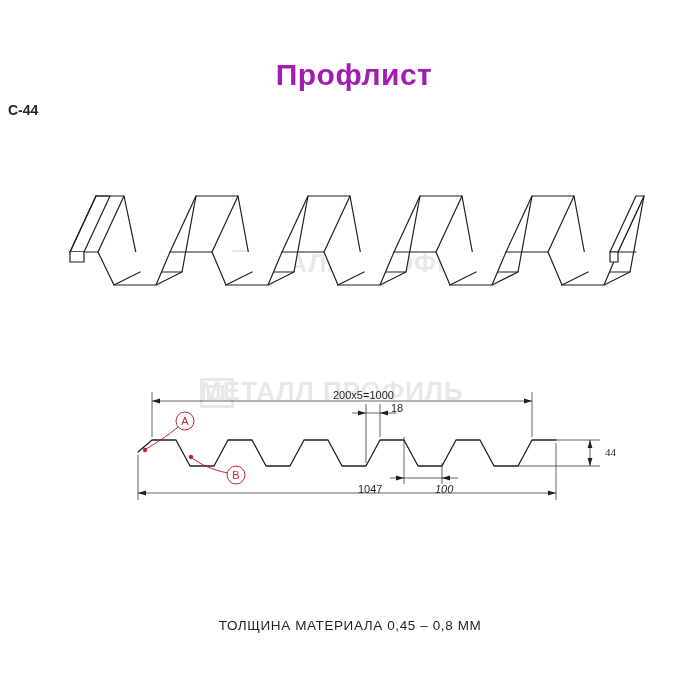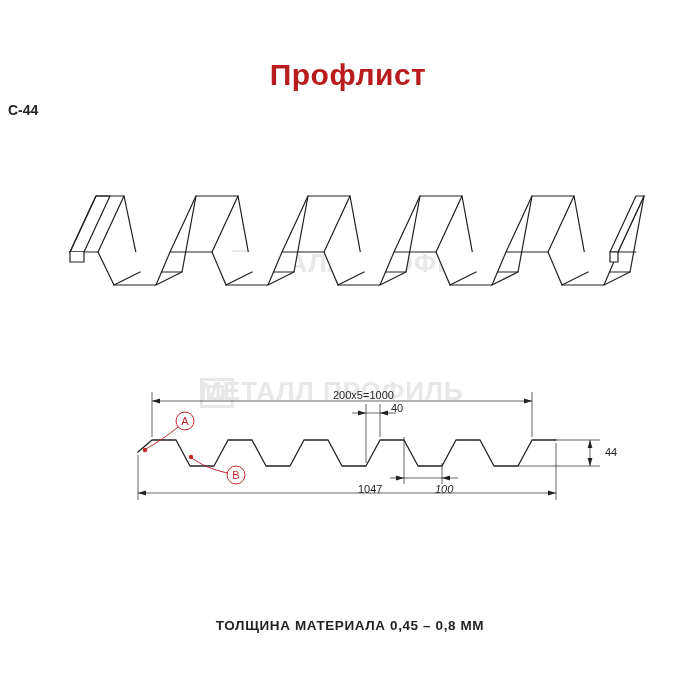--- a/index.html
+++ b/index.html
@@ -12,46 +12,46 @@
     width: 700px;
     height: 700px;
     background: #ffffff;
     font-family: "Liberation Sans", sans-serif;
     color: #231f20;
     overflow: hidden;
   }
   .title {
     position: absolute;
     top: 58px;
-    left: 6px;
+    left: 12px;
     width: 684px;
     text-align: center;
     font-size: 30px;
     font-weight: bold;
     letter-spacing: 0.5px;
-    color: #b91c1c;
+    color: #a21caf;
   }
   .subtitle {
     position: absolute;
     top: 102px;
     left: 8px;
     width: 700px;
     text-align: left;
     font-size: 14px;
     font-weight: bold;
     color: #231f20;
   }
   .footer-note {
     position: absolute;
     top: 618px;
     left: 0;
     width: 700px;
     text-align: center;
     font-size: 13.5px;
-    font-weight: bold;
+    font-weight: normal;
     letter-spacing: 0.6px;
     color: #231f20;
   }
   .svg-layer {
     position: absolute;
     top: 0;
     left: 0;
   }
   .wm {
     position: absolute;
@@ -228,22 +228,22 @@
       <path d="M178 427 C 166 437, 156 443, 146 449"></path>
       <path d="M228 473 C 212 470, 200 464, 192 458"></path>
     </g>
     <g fill="#c1272d" stroke="none">
       <circle cx="145" cy="450" r="2.2"></circle>
       <circle cx="191" cy="457" r="2.2"></circle>
     </g>
   </svg>
 
   <div class="dim-label" style="top:389px; left:309px;">200x5=1000</div>
-  <div class="dim-label" style="top:402px; left:367px;">40</div>
-  <div class="dim-label" style="top:446px; left:581px;">44</div>
+  <div class="dim-label" style="top:402px; left:367px;">18</div>
+  <div class="dim-label" style="top:446px; left:581px;font-family:Liberation Serif, serif;">44</div>
   <div class="dim-label" style="top:483px; left:334px;">1047</div>
   <div class="dim-label" style="top:483px; left:411px;font-style:italic;">100</div>
 
   <div class="callout-label" style="top:415px; left:176px;">A</div>
   <div class="callout-label" style="top:469px; left:227px;">B</div>
 
   <div class="footer-note">ТОЛЩИНА МАТЕРИАЛА 0,45 – 0,8 ММ</div>
 
 </div>
 

